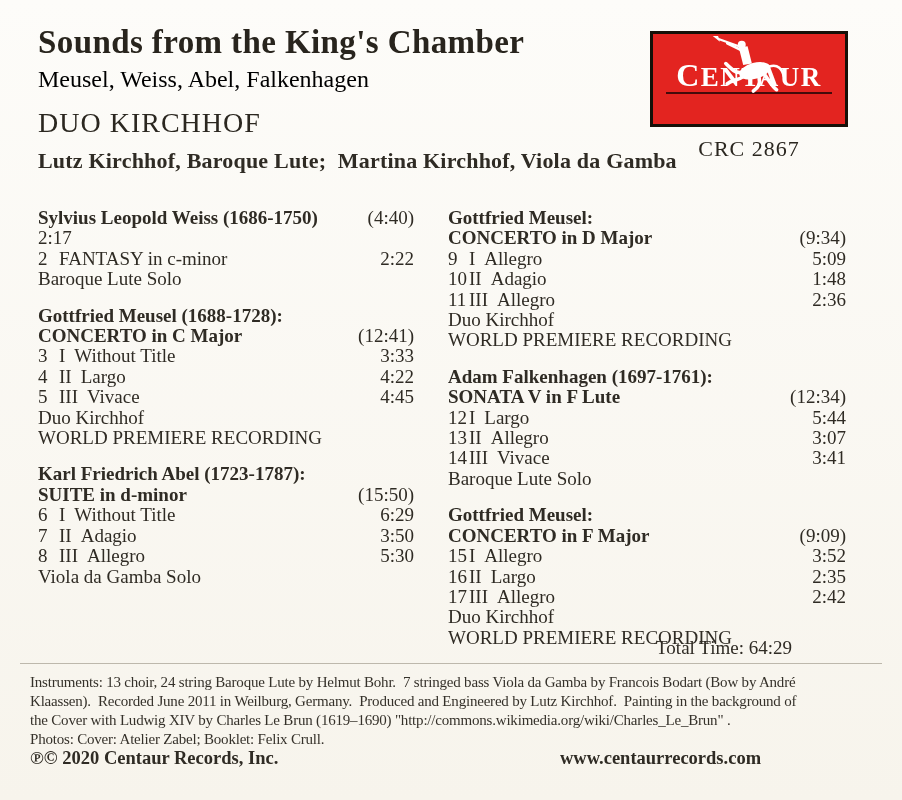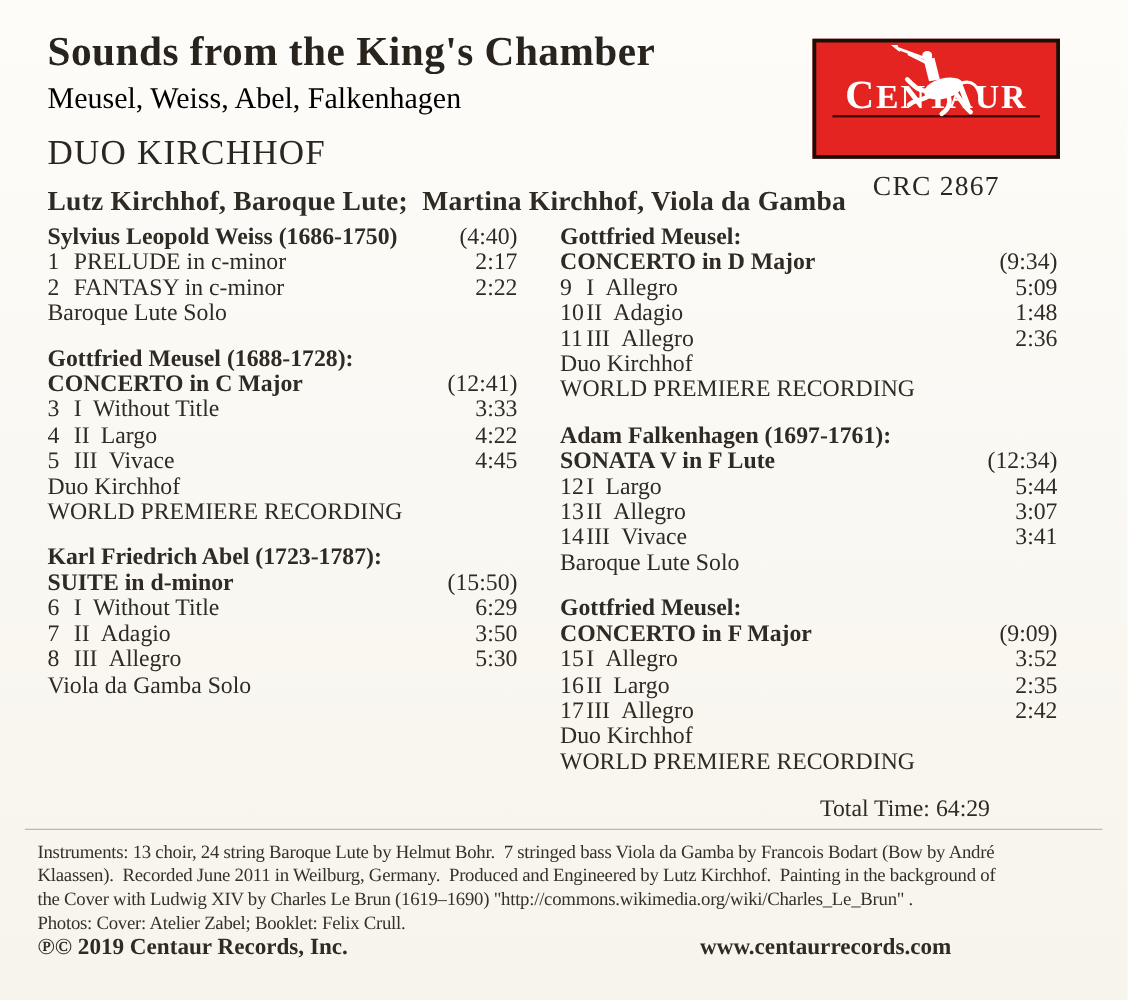--- a/index.html
+++ b/index.html
@@ -23,21 +23,21 @@
   
   .logo-block { position:absolute; left:650px; top:31px; width:198px; text-align:center; }
   .logo-box   { height:96px; border:3px solid #171008; padding-top:2px; }
   .logo-svg   { display:block; margin:0 auto; }
   .logo-word  { color:#fff; font-weight:bold; font-size:27px; line-height:26px; letter-spacing:1.5px; margin-top:-32px; }
   .logo-word::first-letter { font-size:32px; }
   .logo-rule  { width:86%; height:2px; background:#450b0b; margin:2px auto 0; }
   .catalog    { font-size:22px; letter-spacing:1px; margin-top:9px; color:#2b2720; }
 
   
-  .listing { position:absolute; left:38px; top:180px; width:808px; display:flex; }
+  .listing { position:absolute; left:38px; top:208px; width:808px; display:flex; }
   .col       { width:376px; }
   .col-right { width:398px; margin-left:34px; }
   .section { margin-bottom:16px; }
   .row  { display:flex; justify-content:space-between; font-size:19px; line-height:20.4px; }
   .bold { font-weight:bold; }
   .time { font-weight:normal; white-space:nowrap; }
   .tleft  { display:inline-block; }
   .tnum   { display:inline-block; width:21px; }
   .troman { display:inline-block; margin-right:9px; }
   .note   { font-size:19px; line-height:20.4px; }
@@ -86,21 +86,20 @@
   </div>
 
   <div class="listing">
     <div class="col" id="col-left">
         <div class="section">
           <div class="row">
             <span class="bold">Sylvius Leopold Weiss (1686-1750)</span>
             <span class="time">(4:40)</span>
           </div>
           <div class="row">
-            <span class="tleft"><span class="tnum">1</span><span>PRELUDE in c-minor</span></span>
             <span class="time">2:17</span>
           </div>
           <div class="row">
             <span class="tleft"><span class="tnum">2</span><span>FANTASY in c-minor</span></span>
             <span class="time">2:22</span>
           </div>
           <div class="note">Baroque Lute Solo</div>
         </div>
         <div class="section">
           <div class="row">
@@ -225,17 +224,17 @@
   <div class="rule"></div>
 
   <div class="credits" id="credits">
       <div class="credit-line">Instruments: 13 choir, 24 string Baroque Lute by Helmut Bohr.  7 stringed bass Viola da Gamba by Francois Bodart (Bow by André</div>
       <div class="credit-line">Klaassen).  Recorded June 2011 in Weilburg, Germany.  Produced and Engineered by Lutz Kirchhof.  Painting in the background of</div>
       <div class="credit-line">the Cover with Ludwig XIV by Charles Le Brun (1619–1690) "http://commons.wikimedia.org/wiki/Charles_Le_Brun" .</div>
       <div class="credit-line">Photos: Cover: Atelier Zabel; Booklet: Felix Crull.</div>
     </div>
 
   <div class="bottomline">
-    <span>℗© 2019 Centaur Records, Inc.</span>
+    <span>℗© 2020 Centaur Records, Inc.</span>
     <span class="website">www.centaurrecords.com</span>
   </div>
 
 </div>
 
 </body></html>

